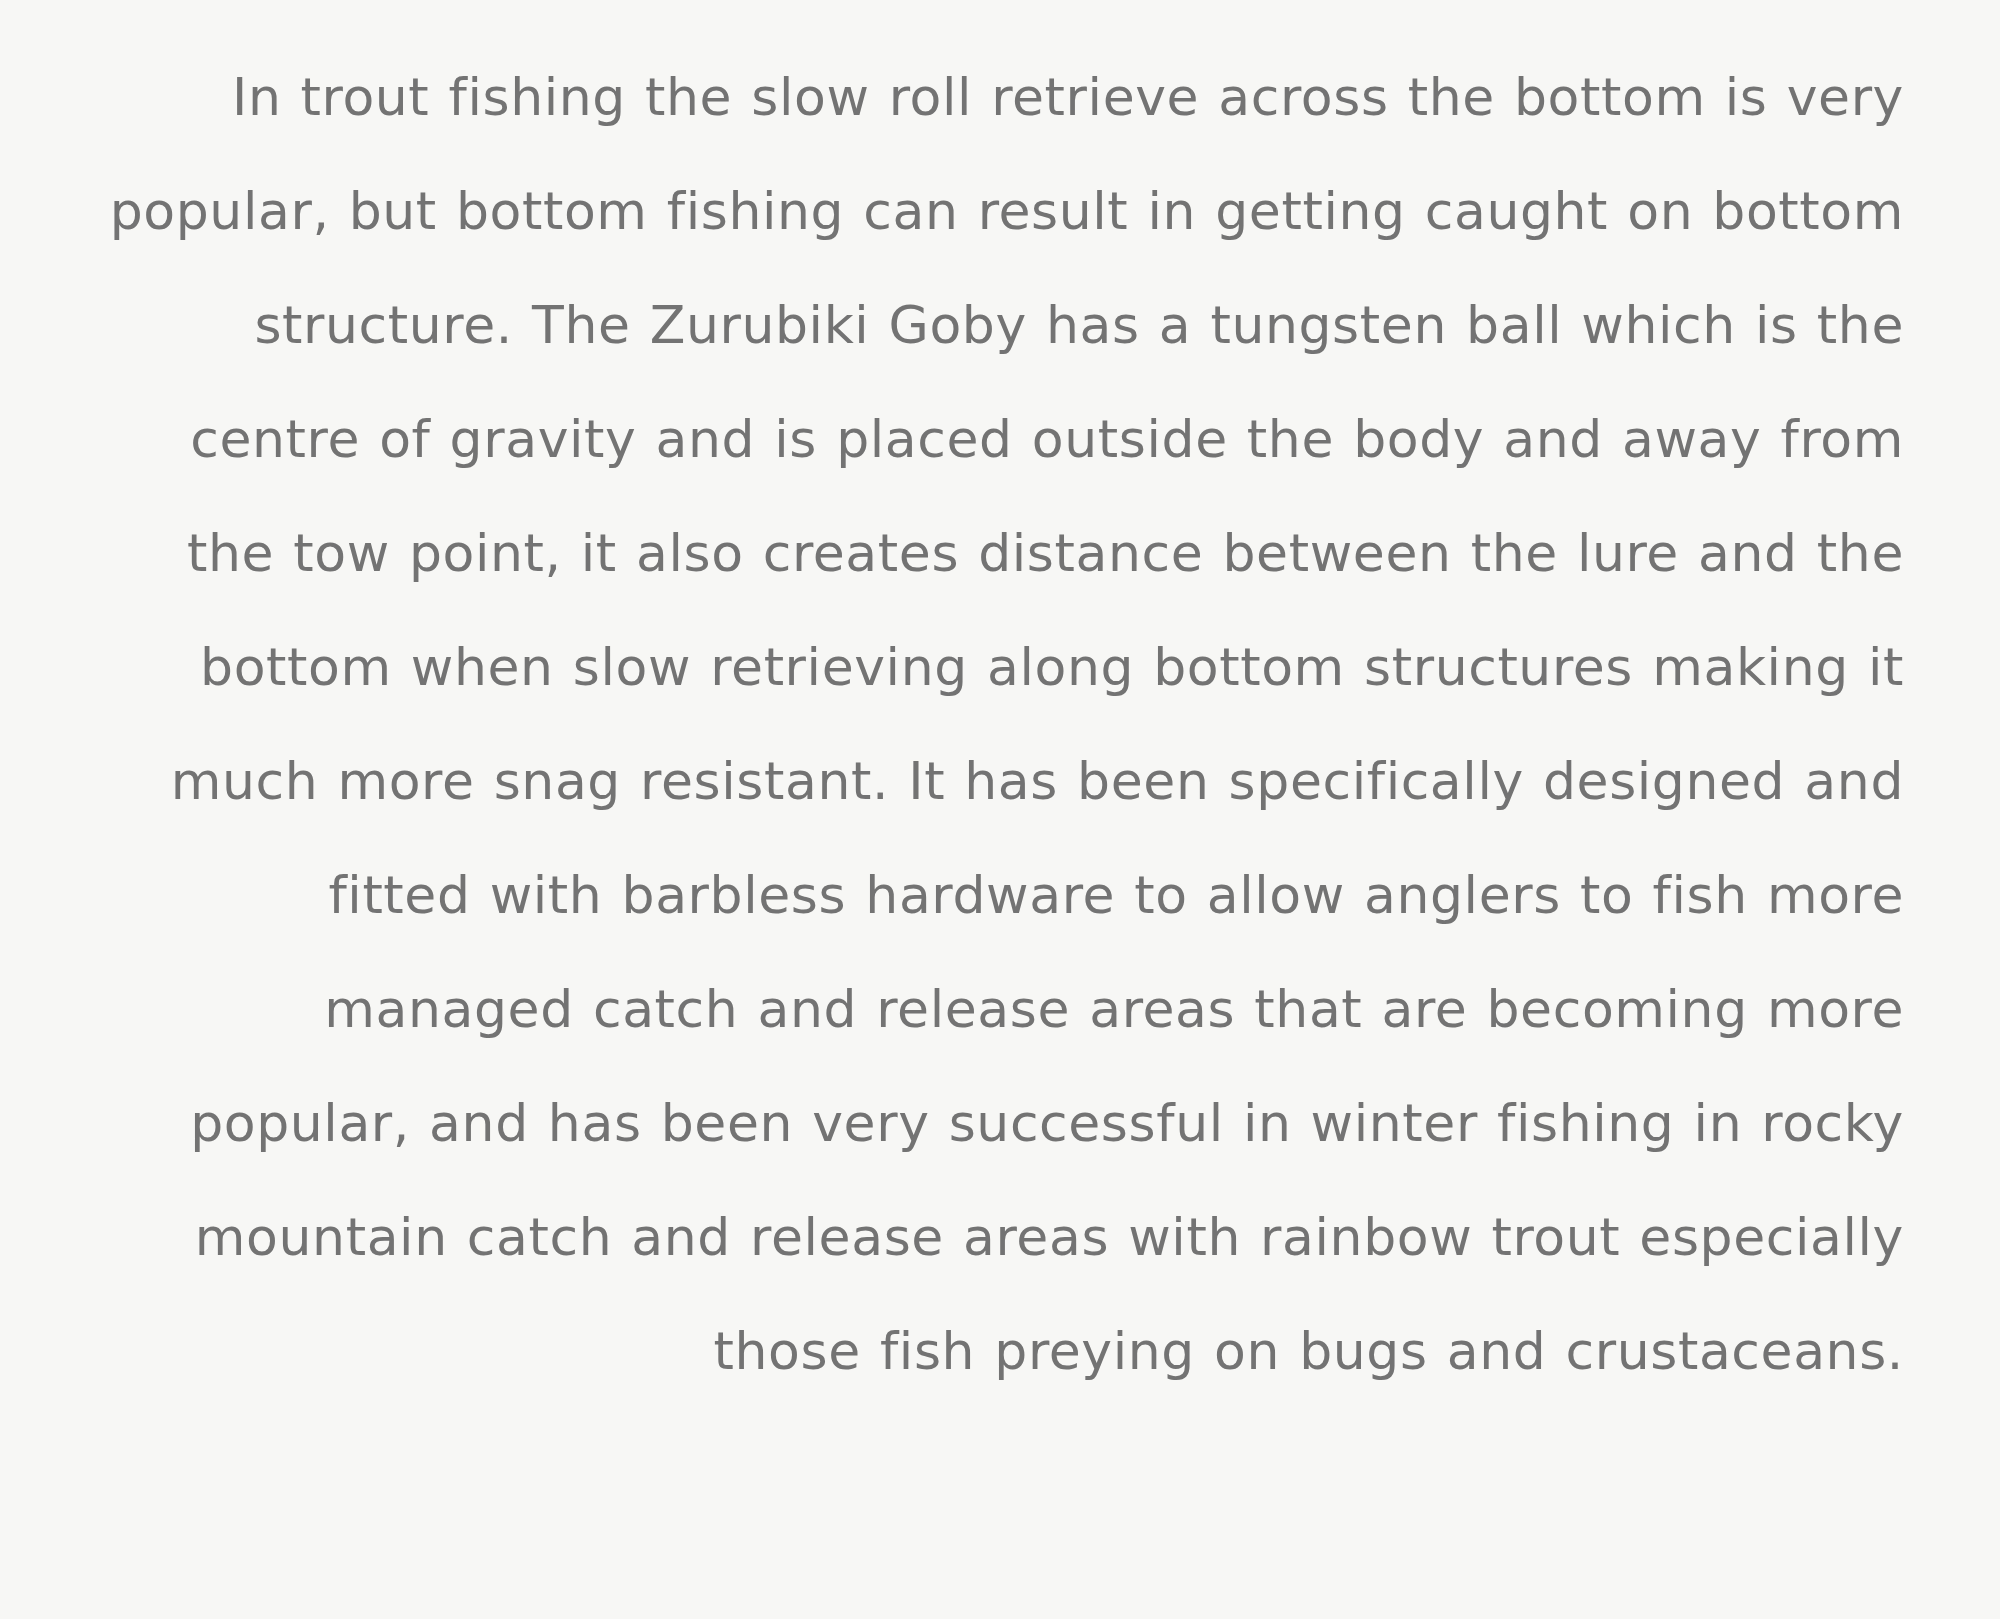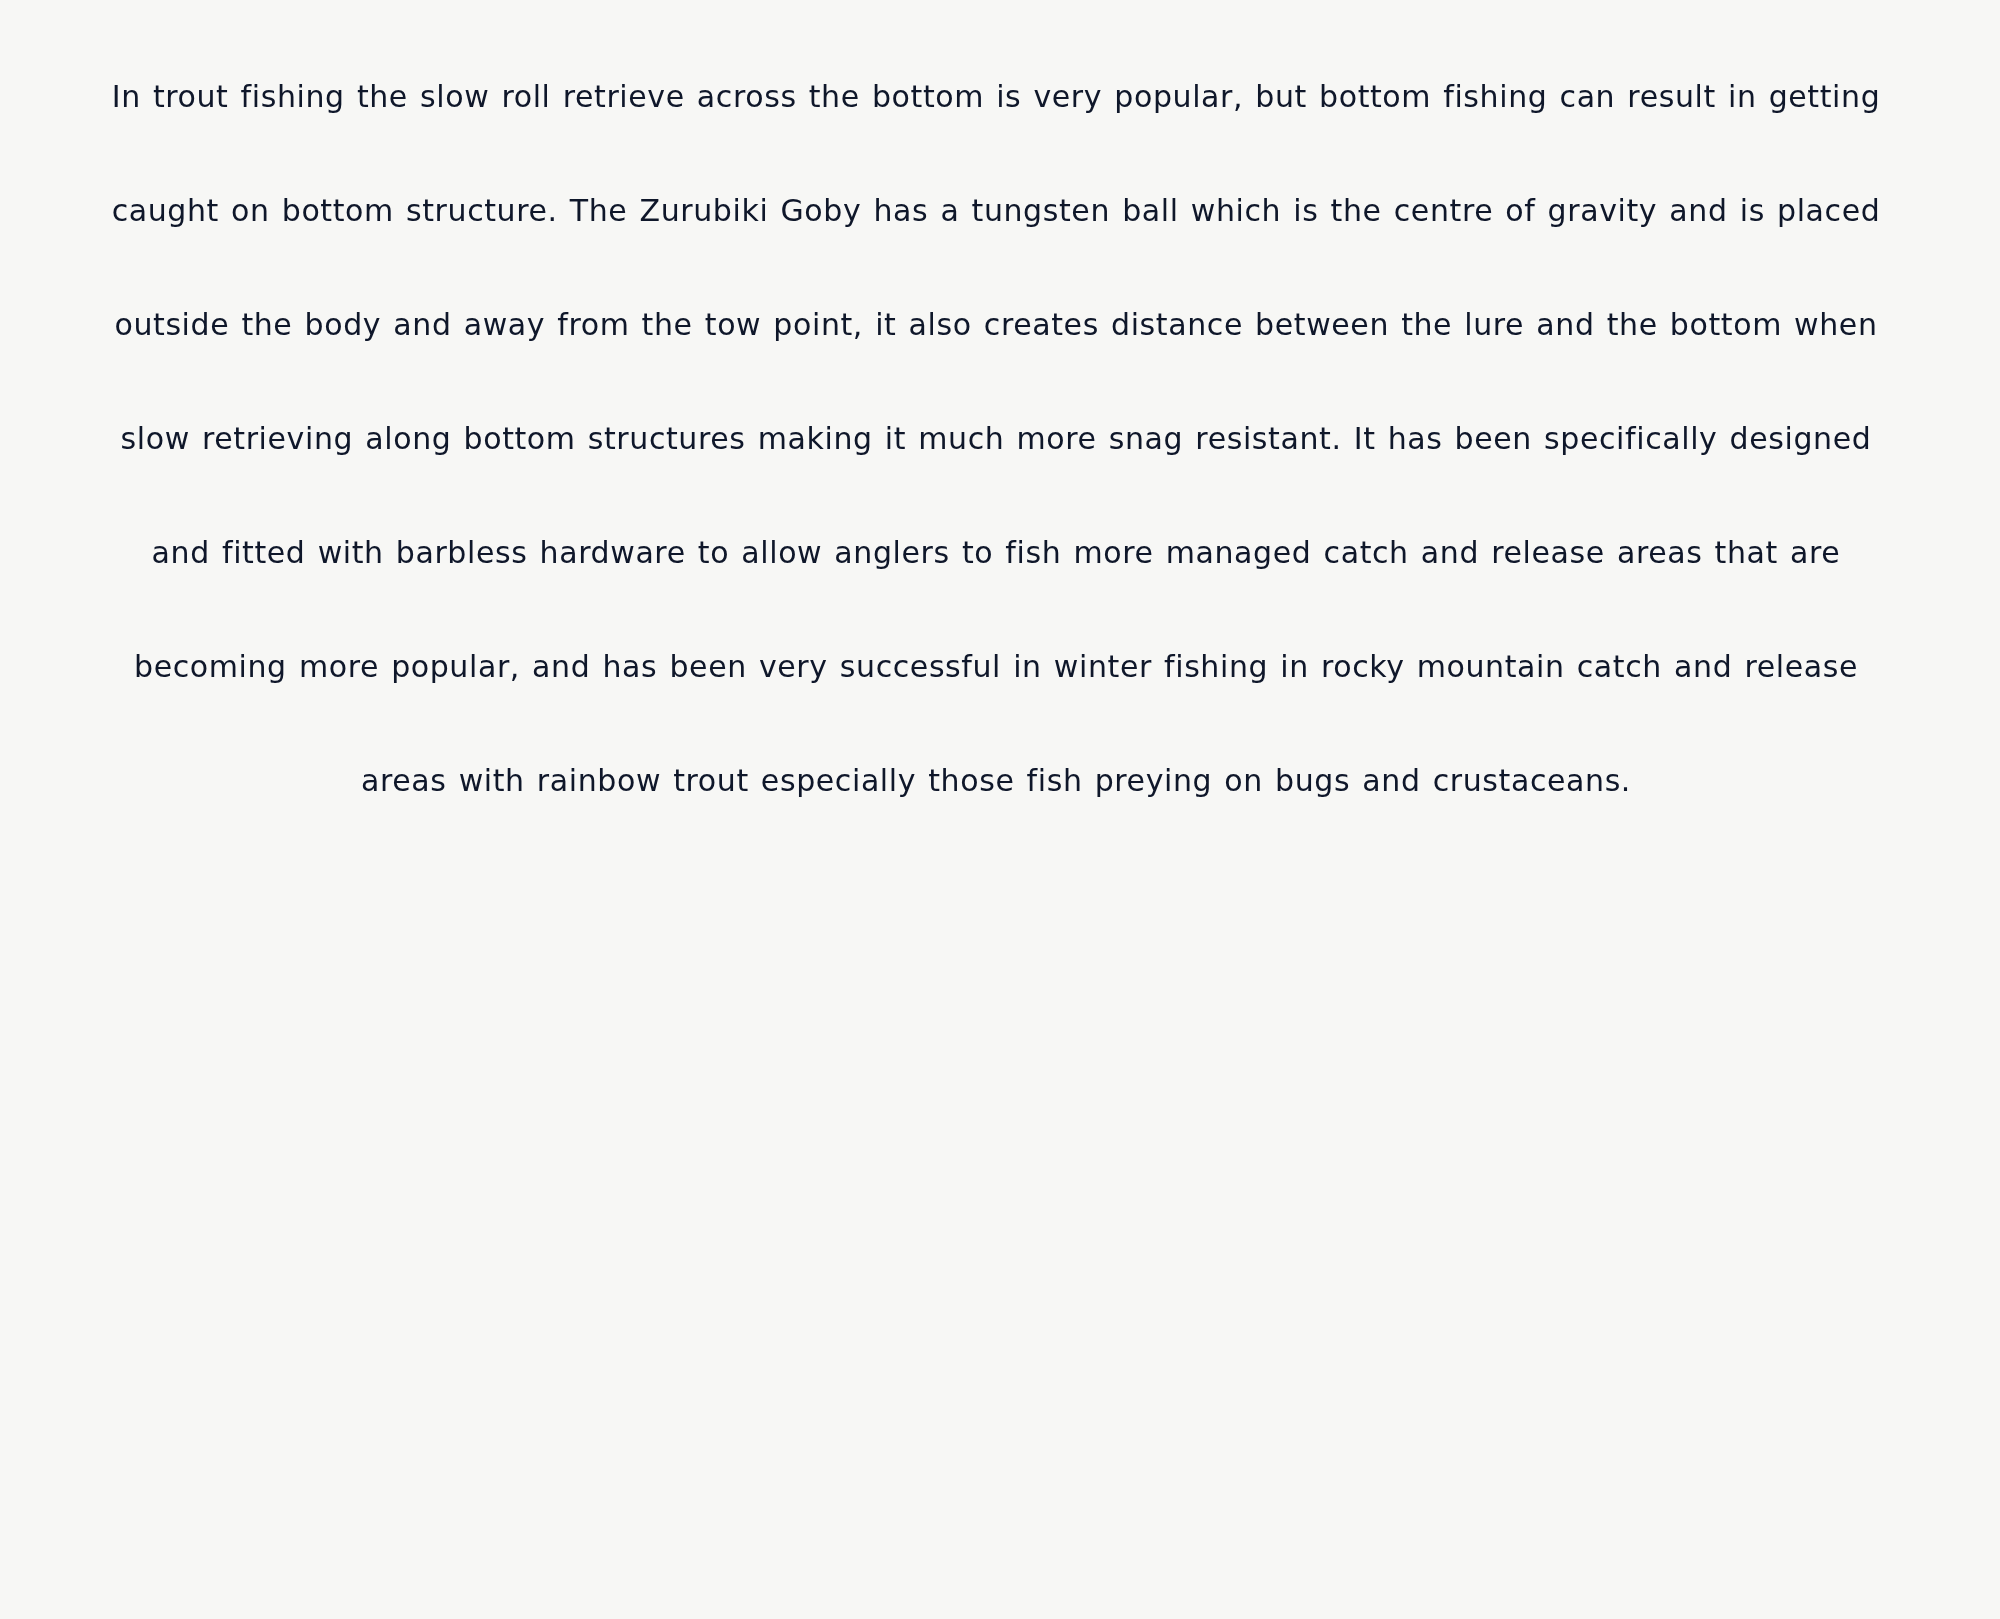--- a/index.html
+++ b/index.html
@@ -14,28 +14,28 @@
     overflow: hidden;
   }
   .page {
     box-sizing: border-box;
     width: 2000px;
     height: 1619px;
     background: #f7f7f5;
     padding: 40px 96px 40px 88px;
   }
   .body-text {
-    color: #0f172a;
+    color: #737373;
     font-family: "DejaVu Sans", sans-serif;
-    font-size: 30px;
+    font-size: 52px;
     line-height: 114px;
     letter-spacing: 0.6px;
     font-weight: 400;
     word-spacing: 2px;
-    text-align: center;
+    text-align: right;
     margin: 0;
   }
 </style>
 </head>
 <body>
 
 <div class="page">
   <p class="body-text">In trout fishing the slow roll retrieve across the bottom is very popular, but bottom fishing can result in getting caught on bottom structure. The Zurubiki Goby has a tungsten ball which is the centre of gravity and is placed outside the body and away from the tow point, it also creates distance between the lure and the bottom when slow retrieving along bottom structures making it much more snag resistant. It has been specifically designed and fitted with barbless hardware to allow anglers to fish more managed catch and release areas that are becoming more popular, and has been very successful in winter fishing in rocky mountain catch and release areas with rainbow trout especially those fish preying on bugs and crustaceans.</p>
 </div>
 

